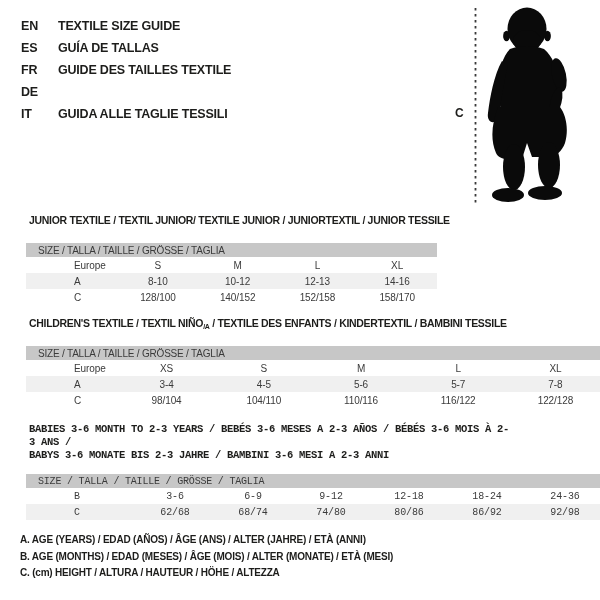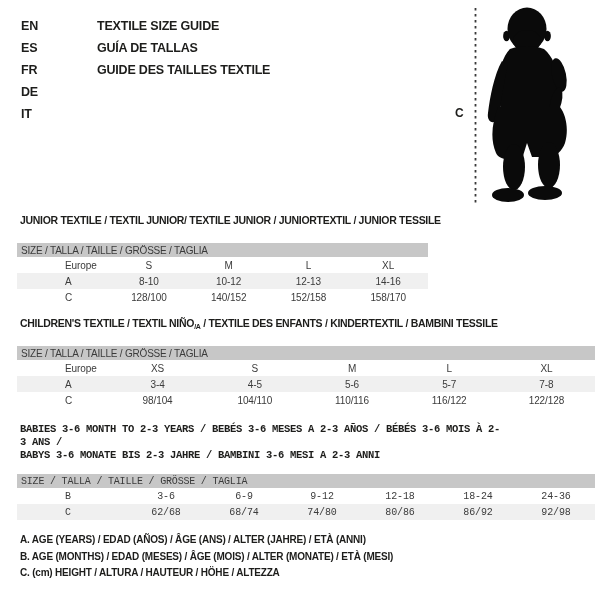--- a/index.html
+++ b/index.html
@@ -7,37 +7,37 @@
   body {
     position:relative;
     background:#ffffff;
     font-family:"Liberation Sans", sans-serif;
     color:#3b3b3b;
     overflow:hidden;
   }
   
   .lang-block { position:absolute; left:21px; top:15px; }
   .lang-row { display:flex; height:22px; align-items:center;
-    font-weight:700; font-size:12.5px; letter-spacing:-0.2px; color:#1d1d1b;gap:39px; }
+    font-weight:700; font-size:12.5px; letter-spacing:-0.2px; color:#1d1d1b; }
   .lang-code { width:37px; }
   
   .figure { position:absolute; left:470px; top:5px; width:126px; height:204px; }
   .c-label { position:absolute; left:455px; top:106px;
     font-weight:700; font-size:12px; color:#1d1d1b; }
   
-  .sec { position:absolute; left:0; width:504px; }
+  .sec { position:absolute; left:9px; width:504px; }
   .sec0 { top:214px; } .sec1 { top:317px; } .sec2 { top:423px;font-family:Liberation Mono, monospace; }
   .tbl-title { margin-left:20px; font-weight:700; font-size:10.5px;
     line-height:13px; letter-spacing:-0.3px; color:#1d1d1b; }
   .tbl { margin-left:17px; }
   .sec0 .tbl { margin-top:16px; width:411px; }
   .sec1 .tbl { margin-top:13px; width:578px; }
   .sec2 .tbl { margin-top:12px; width:578px; }
   .size-bar { height:14px; background:#c7c7c7; display:flex; align-items:center;
-    padding-left:4px; font-size:10px; letter-spacing:-0.2px; color:#3b3b3b; }
+    padding-left:12px; font-size:10px; letter-spacing:-0.2px; color:#3b3b3b; }
   .trow { display:flex; height:16px; align-items:center; font-size:10px;
     letter-spacing:-0.1px; color:#3b3b3b; }
   .trow.shaded { background:#f0f0f0; }
   .tlabel { width:48px; padding-left:4px;margin-left:44px; }
   .sec2 .tlabel { width:66px; }
   .tcell { flex:1; text-align:center; }
   .sub { font-size:7px; vertical-align:-2px; }
   
   .notes { position:absolute; left:20px; top:532px; font-weight:700;
     font-size:10px; line-height:16.5px; letter-spacing:-0.2px; color:#1d1d1b; }
@@ -56,20 +56,21 @@
     </div>
     <div class="lang-row">
       <span class="lang-code">FR</span>
       <span class="lang-title">GUIDE DES TAILLES TEXTILE</span>
     </div>
     <div class="lang-row">
       <span class="lang-code">DE</span>
     </div>
     <div class="lang-row">
       <span class="lang-code">IT</span>
+      <span class="lang-title">GUIDA ALLE TAGLIE TESSILI</span>
     </div>
   </header>
 
 <svg class="figure" viewBox="0 0 126 204" xmlns="http://www.w3.org/2000/svg">
   <line x1="5.5" y1="3" x2="5.5" y2="201" stroke="#3a3a3a" stroke-width="1.8" stroke-dasharray="2.6 3.4"></line>
   <g fill="#0a0a0a">
     <ellipse cx="36.5" cy="31" rx="3.4" ry="5.2"></ellipse>
     <ellipse cx="77.5" cy="31" rx="3.4" ry="5.2"></ellipse>
     <ellipse cx="57" cy="24" rx="19.5" ry="21.5"></ellipse>
     <ellipse cx="57" cy="36" rx="14" ry="11"></ellipse>

